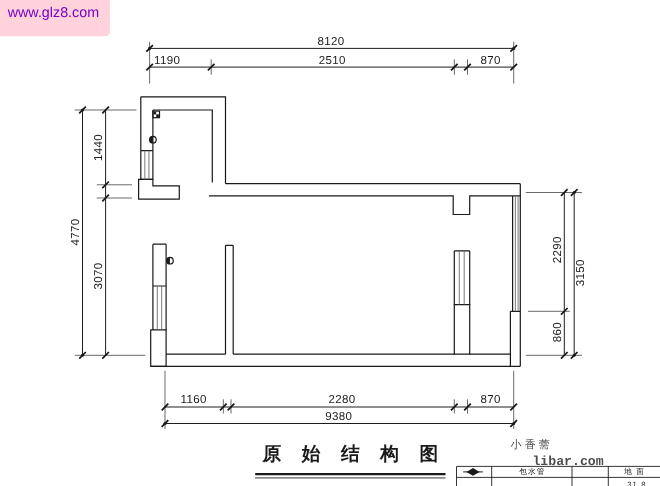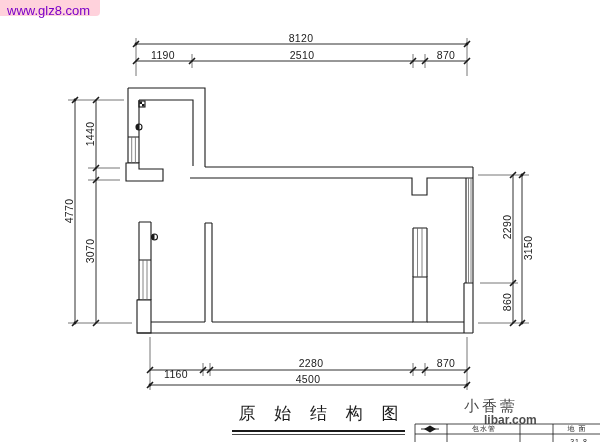--- a/index.html
+++ b/index.html
@@ -20,41 +20,41 @@
   .s-tick{stroke:var(--line);stroke-width:1.6;fill:none;}
   .s-dark{fill:var(--line);stroke:none;}
   .s-tbl{stroke:var(--line);stroke-width:.8;fill:none;}
   .dim{
     position:absolute; font-size:10.5px; color:var(--line); white-space:nowrap;
     transform:translate(-50%,-50%); letter-spacing:.3px;
   }
   .dim.v{transform:translate(-50%,-50%) rotate(-90deg);}
   .plan-title{
     position:absolute; font-size:17px; color:var(--line); white-space:nowrap;
-    transform:translate(-50%,-50%); letter-spacing:7px; font-weight:400;
+    transform:translate(-50%,-50%); letter-spacing:7px; font-weight:700;
   }
   .tbl-txt{
     position:absolute; font-size:7px; color:var(--line); white-space:nowrap;
     transform:translate(-50%,-50%); letter-spacing:1px;
   }
   .wm-top{
-    position:absolute; left:0; top:0; width:100px; height:16px;
+    position:absolute; left:0; top:0; width:100px; height:33px;
     background:var(--wm-pink-bg); border-bottom-right-radius:4px;
   }
   .wm-top span{
     position:absolute; left:7px; top:3px; font-size:13px; color:var(--wm-purple);
     white-space:nowrap;
   }
   .wm-bot1{
-    position:absolute; left:464px; top:397px; font-size:15px; color:var(--wm-gray);
+    position:absolute; left:464px; top:397px; font-size:10px; color:var(--wm-gray);
     letter-spacing:3px; white-space:nowrap; opacity:.9;
   }
   .wm-bot2{
     position:absolute; left:484px; top:413px; font-size:12px; font-weight:bold;
-    color:var(--wm-gray); white-space:nowrap; opacity:.85;
+    color:var(--wm-gray); white-space:nowrap; opacity:.85;font-family:Liberation Mono, monospace;
   }
 </style>
 </head>
 <body>
 
 <div class="canvas">
 
   <svg width="600" height="442" viewBox="0 0 600 442">
 
     <g>
@@ -155,36 +155,36 @@
     <g>
       <path class="s-tbl" d="M415,424 H600 M415,434 H600 M415,424 V442 M447,424 V442 M520,424 V442 M553,424 V442"></path>
       <g>
         <polygon class="s-dark" points="424,429 430,425.5 436,429 430,432.5"></polygon>
         <path class="s-dim" d="M421,429 H439"></path>
       </g>
     </g>
   </svg>
 
   <span class="dim" style="left:301px;top:38px">8120</span>
-  <span class="dim" style="left:163px;top:55px">1190</span>
+  <span class="dim" style="left:152px;top:55px">1190</span>
   <span class="dim" style="left:302px;top:55px">2510</span>
   <span class="dim" style="left:446px;top:55px">870</span>
 
   <span class="dim v" style="left:69px;top:211px">4770</span>
   <span class="dim v" style="left:90px;top:134px">1440</span>
   <span class="dim v" style="left:90px;top:251px">3070</span>
 
   <span class="dim v" style="left:507px;top:227px">2290</span>
   <span class="dim v" style="left:528px;top:248px">3150</span>
   <span class="dim v" style="left:507px;top:302px">860</span>
 
-  <span class="dim" style="left:176px;top:374px">1160</span>
+  <span class="dim" style="left:176px;top:363px">1160</span>
   <span class="dim" style="left:311px;top:363px">2280</span>
   <span class="dim" style="left:446px;top:363px">870</span>
-  <span class="dim" style="left:308px;top:379px">4500</span>
+  <span class="dim" style="left:308px;top:379px">9380</span>
 
   <span class="plan-title" style="left:322px;top:413px">原 始 结 构 图</span>
 
   <span class="tbl-txt" style="left:484px;top:429px">包水管</span>
   <span class="tbl-txt" style="left:577px;top:429px">地 面</span>
   <span class="tbl-txt" style="left:579px;top:441px">31.8</span>
 
   <div class="wm-top">
     <span>www.glz8.com</span>
   </div>

